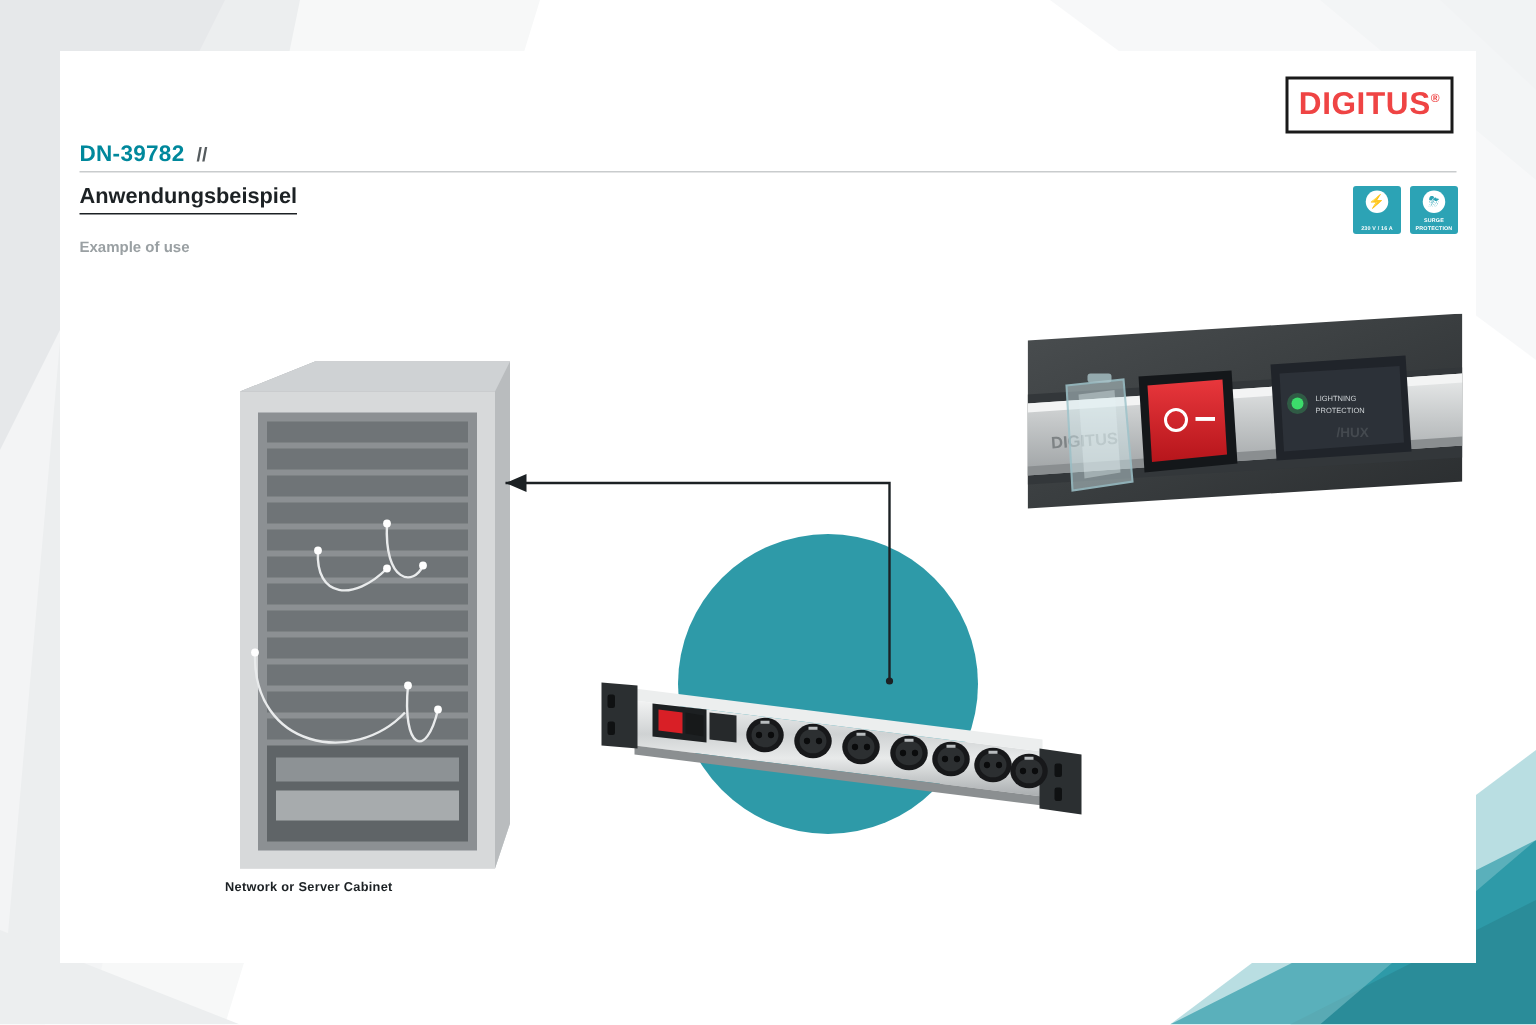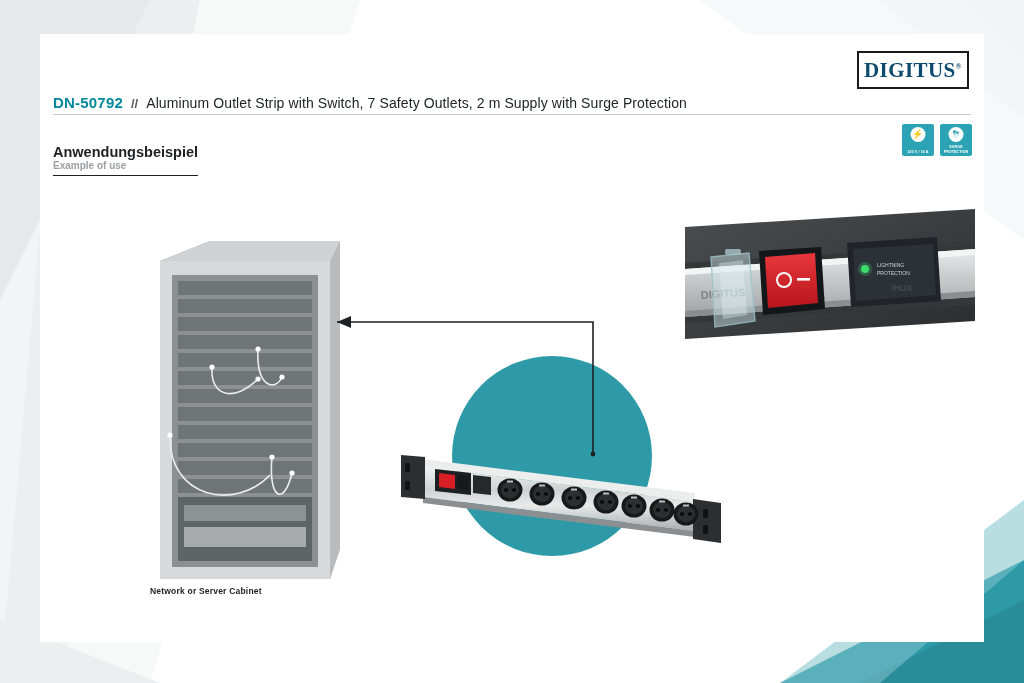--- a/index.html
+++ b/index.html
@@ -45,23 +45,23 @@
     border: 2px solid #1a1a1a;
     box-sizing: border-box;
     display: flex;
     align-items: center;
     justify-content: center;
   }
   .logo-text {
     font-size: 21px;
     font-weight: bold;
     letter-spacing: 0.4px;
-    color: #0c4a6e;
+    color: #ef4444;
     position: relative;
-    font-family: Liberation Serif, serif;
+    font-family: Liberation Sans, sans-serif;
   }
   .logo-reg {
     font-size: 8px;
     vertical-align: super;
     font-weight: bold;
   }
 
   
   .title-row {
     position: absolute;
@@ -96,26 +96,26 @@
     top: 80px;
     width: 918px;
     height: 1px;
     background: #c9cccd;
   }
 
   
   .heading-de {
     position: absolute;
     left: 13px;
-    top: 110px;
+    top: 89px;
     font-size: 14.5px;
     font-weight: bold;
     color: #1c2124;
     border-bottom: 1.5px solid #1c2124;
-    padding-bottom: 15px;
+    padding-bottom: 3px;
   }
   .heading-en {
     position: absolute;
     left: 13px;
     top: 126px;
     font-size: 10px;
     font-weight: bold;
     color: #9aa0a3;
   }
 
@@ -233,23 +233,22 @@
     </svg>
   </div>
 
   <div class="sheet">
 
     <div class="logo-box">
       <span class="logo-text"><span>DIGITUS</span><span class="logo-reg">®</span></span>
     </div>
 
     <div class="title-row">
-      <span class="art-no">DN-50792</span>
+      <span class="art-no">DN-39782</span>
       <span class="slashes">//</span>
-      <span class="title-desc">Aluminum Outlet Strip with Switch, 7 Safety Outlets, 2 m Supply with Surge Protection</span>
     </div>
     <div class="title-rule"></div>
 
     <div class="heading-de">Anwendungsbeispiel</div>
     <div class="heading-en">Example of use</div>
 
     <div class="badges">
       <div class="badge">
         <span class="glyph">⚡</span>
         <span class="cap">230 V / 16 A</span>

